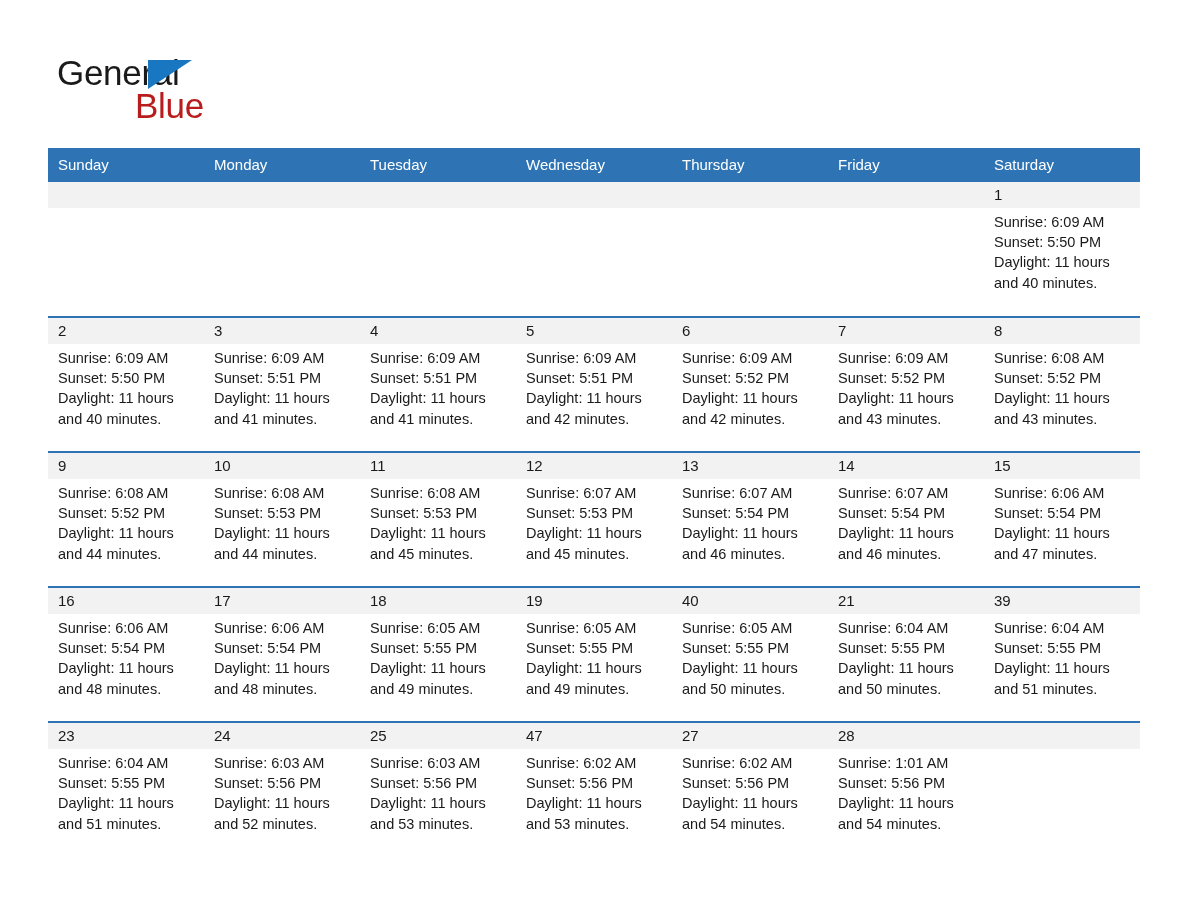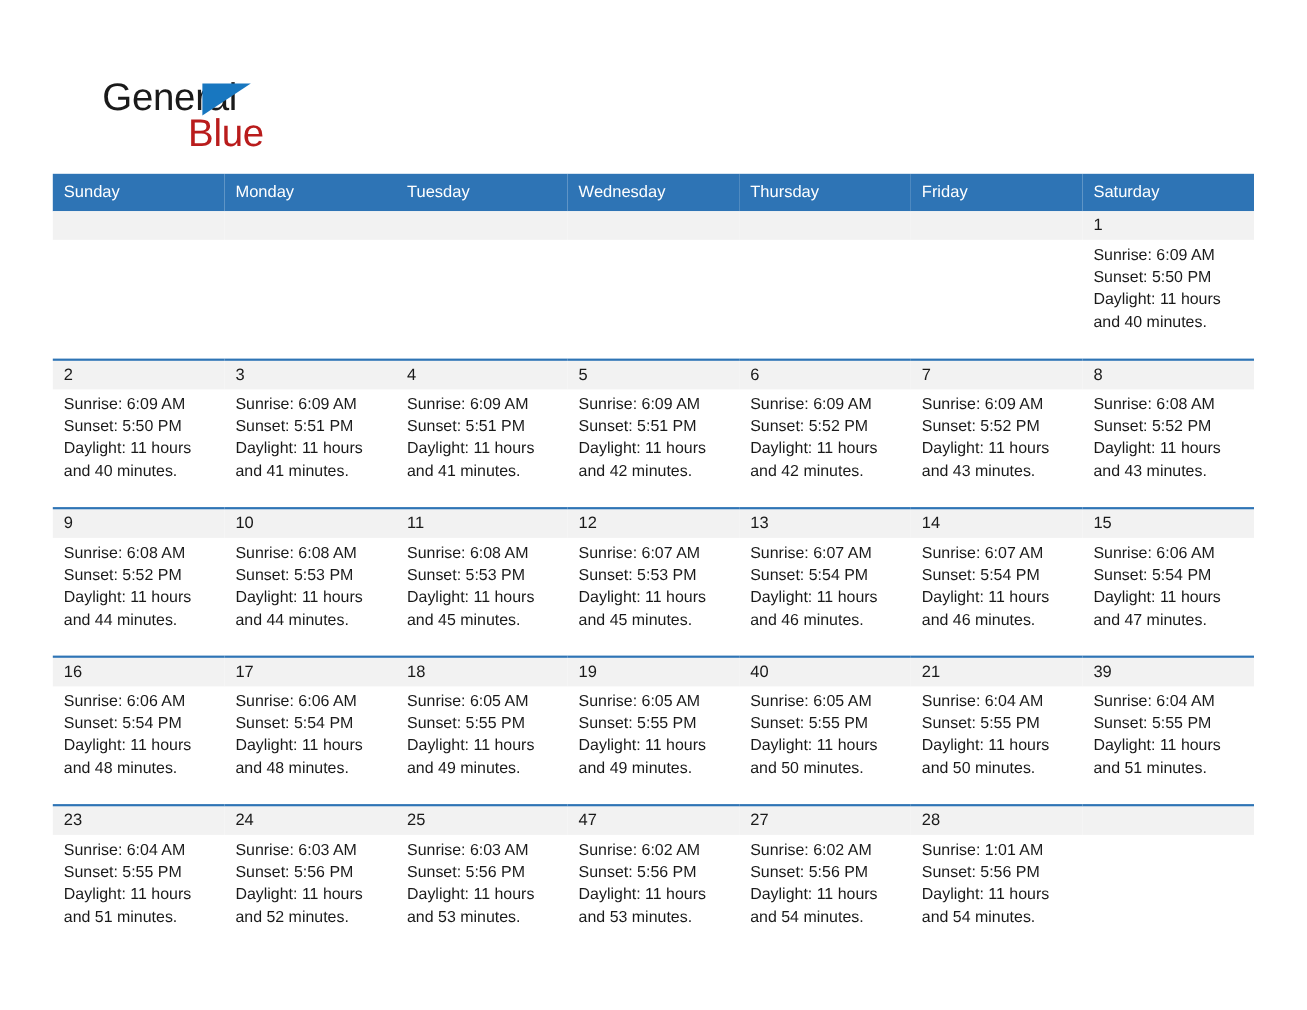--- a/index.html
+++ b/index.html
@@ -17,24 +17,23 @@
   .page {
     position: relative;
     width: 1188px;
     height: 918px;
     box-sizing: border-box;
   }
 
   
   .header {
     position: absolute;
-    left: 0; top: 16px;
+    left: 0; top: 0;
     width: 1008px;
     height: 150px;
-    margin-left: 36px;
   }
   .logo {
     position: absolute;
     left: 57px;
     top: 52px;
     width: 300px;
     height: 70px;
   }
   .logo-general {
     position: absolute;
@@ -87,21 +86,21 @@
     line-height: 30px;
     font-weight: 400;
     color: #000;
     white-space: nowrap;
   }
 
   
   .calendar {
     position: absolute;
     left: 48px;
-    top: 158px;
+    top: 148px;
     width: 1092px;
   }
   .cal-table {
     width: 1092px;
     border-collapse: collapse;
     table-layout: fixed;
   }
   .cal-table th {
     background: #2e74b5;
     color: #ffffff;

